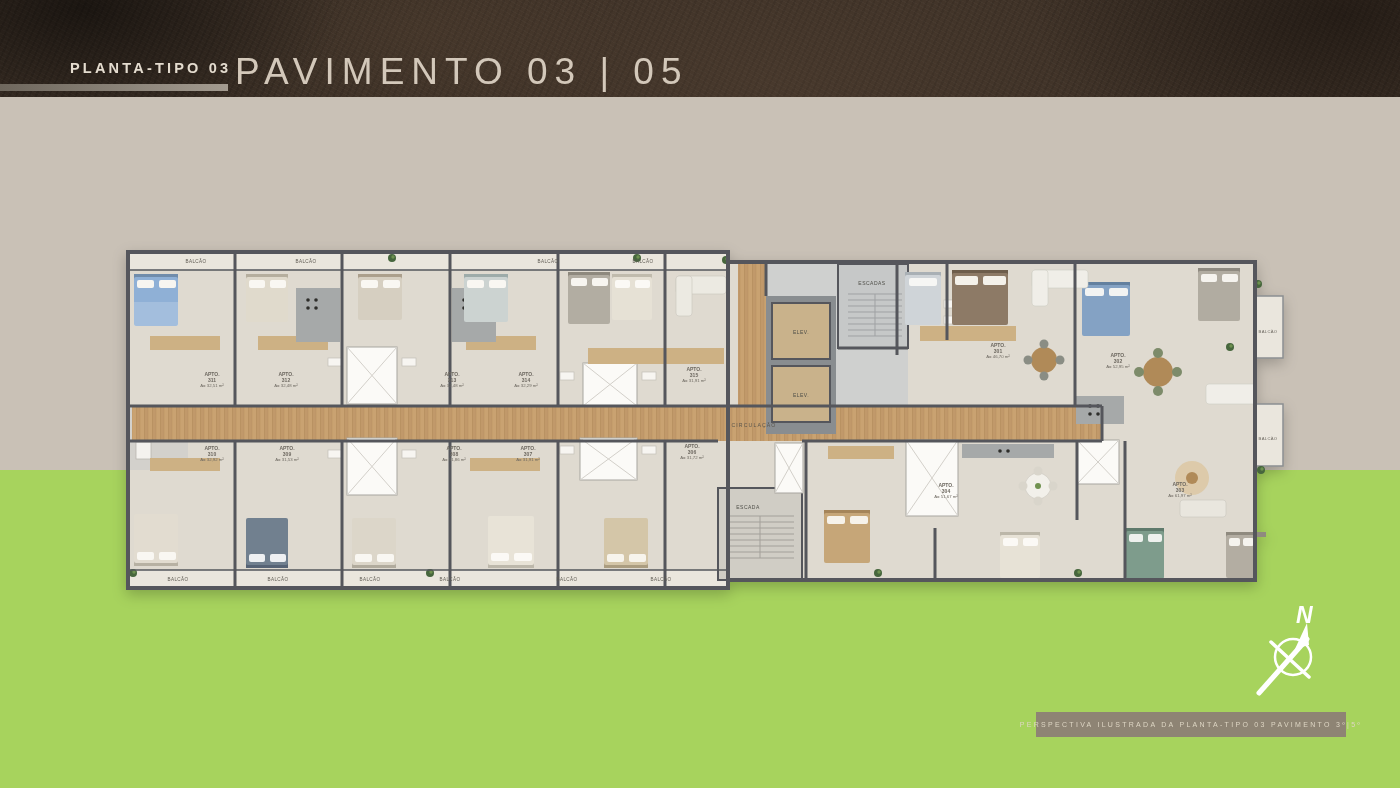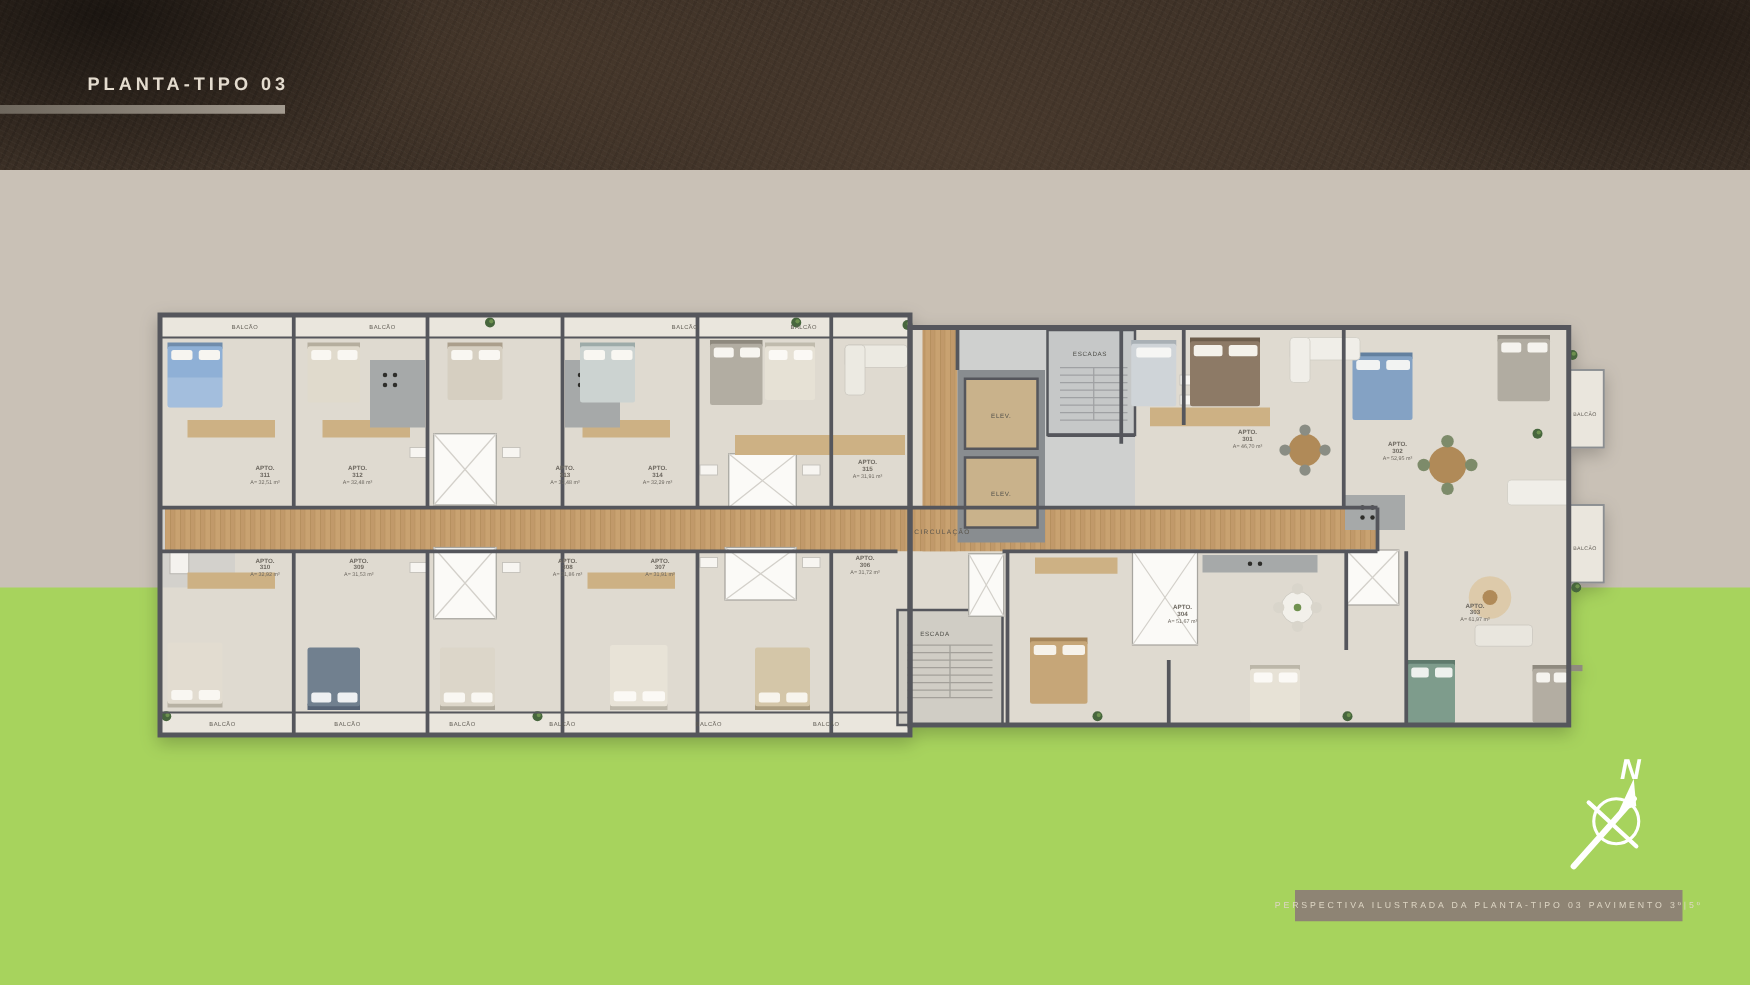--- a/index.html
+++ b/index.html
@@ -3,21 +3,21 @@
 <meta charset="utf-8">
 <style>
   html,body{margin:0;padding:0;}
   body{
     width:1400px;height:788px;position:relative;overflow:hidden;
     background:#c9c1b6;
     font-family:"Liberation Sans",sans-serif;
   }
   
   .header{
-    position:absolute;left:0;top:0;width:1400px;height:136px;
+    position:absolute;left:0;top:0;width:1400px;height:97px;
     background-color:#3c3026;
     background-image:
       radial-gradient(ellipse 420px 220px at 6% 8%, rgba(0,0,0,.55), transparent 62%),
       radial-gradient(ellipse 520px 260px at 96% 15%, rgba(15,10,7,.5), transparent 60%),
       radial-gradient(ellipse 700px 300px at 55% 85%, rgba(100,78,60,.30), transparent 70%),
       radial-gradient(ellipse 300px 160px at 30% 30%, rgba(90,70,52,.25), transparent 70%),
       repeating-linear-gradient(115deg, rgba(0,0,0,.10) 0 2px, transparent 2px 6px),
       repeating-linear-gradient(28deg, rgba(255,255,255,.025) 0 1px, transparent 1px 4px);
   }
   .kicker{
@@ -53,20 +53,21 @@
 </style>
 </head>
 <body>
 
 <div class="canvas-beige"></div>
 <div class="grass"></div>
 
 <div class="header">
   <div class="kicker-bar"></div>
   <div class="kicker">PLANTA-TIPO 03</div>
+  <div class="title">PAVIMENTO 03 | 05</div>
 </div>
 
 <svg class="plan" viewBox="0 0 1400 788">
   <defs>
     <pattern id="wood" width="8" height="34" patternUnits="userSpaceOnUse">
       <rect width="8" height="34" fill="#c9a271"></rect>
       <rect width="4" height="34" fill="#c1996a"></rect>
       <line x1="0" y1="0" x2="0" y2="34" stroke="#a98452" stroke-width="0.7"></line>
       <line x1="4" y1="0" x2="4" y2="34" stroke="#b58e5b" stroke-width="0.4"></line>
     </pattern>

